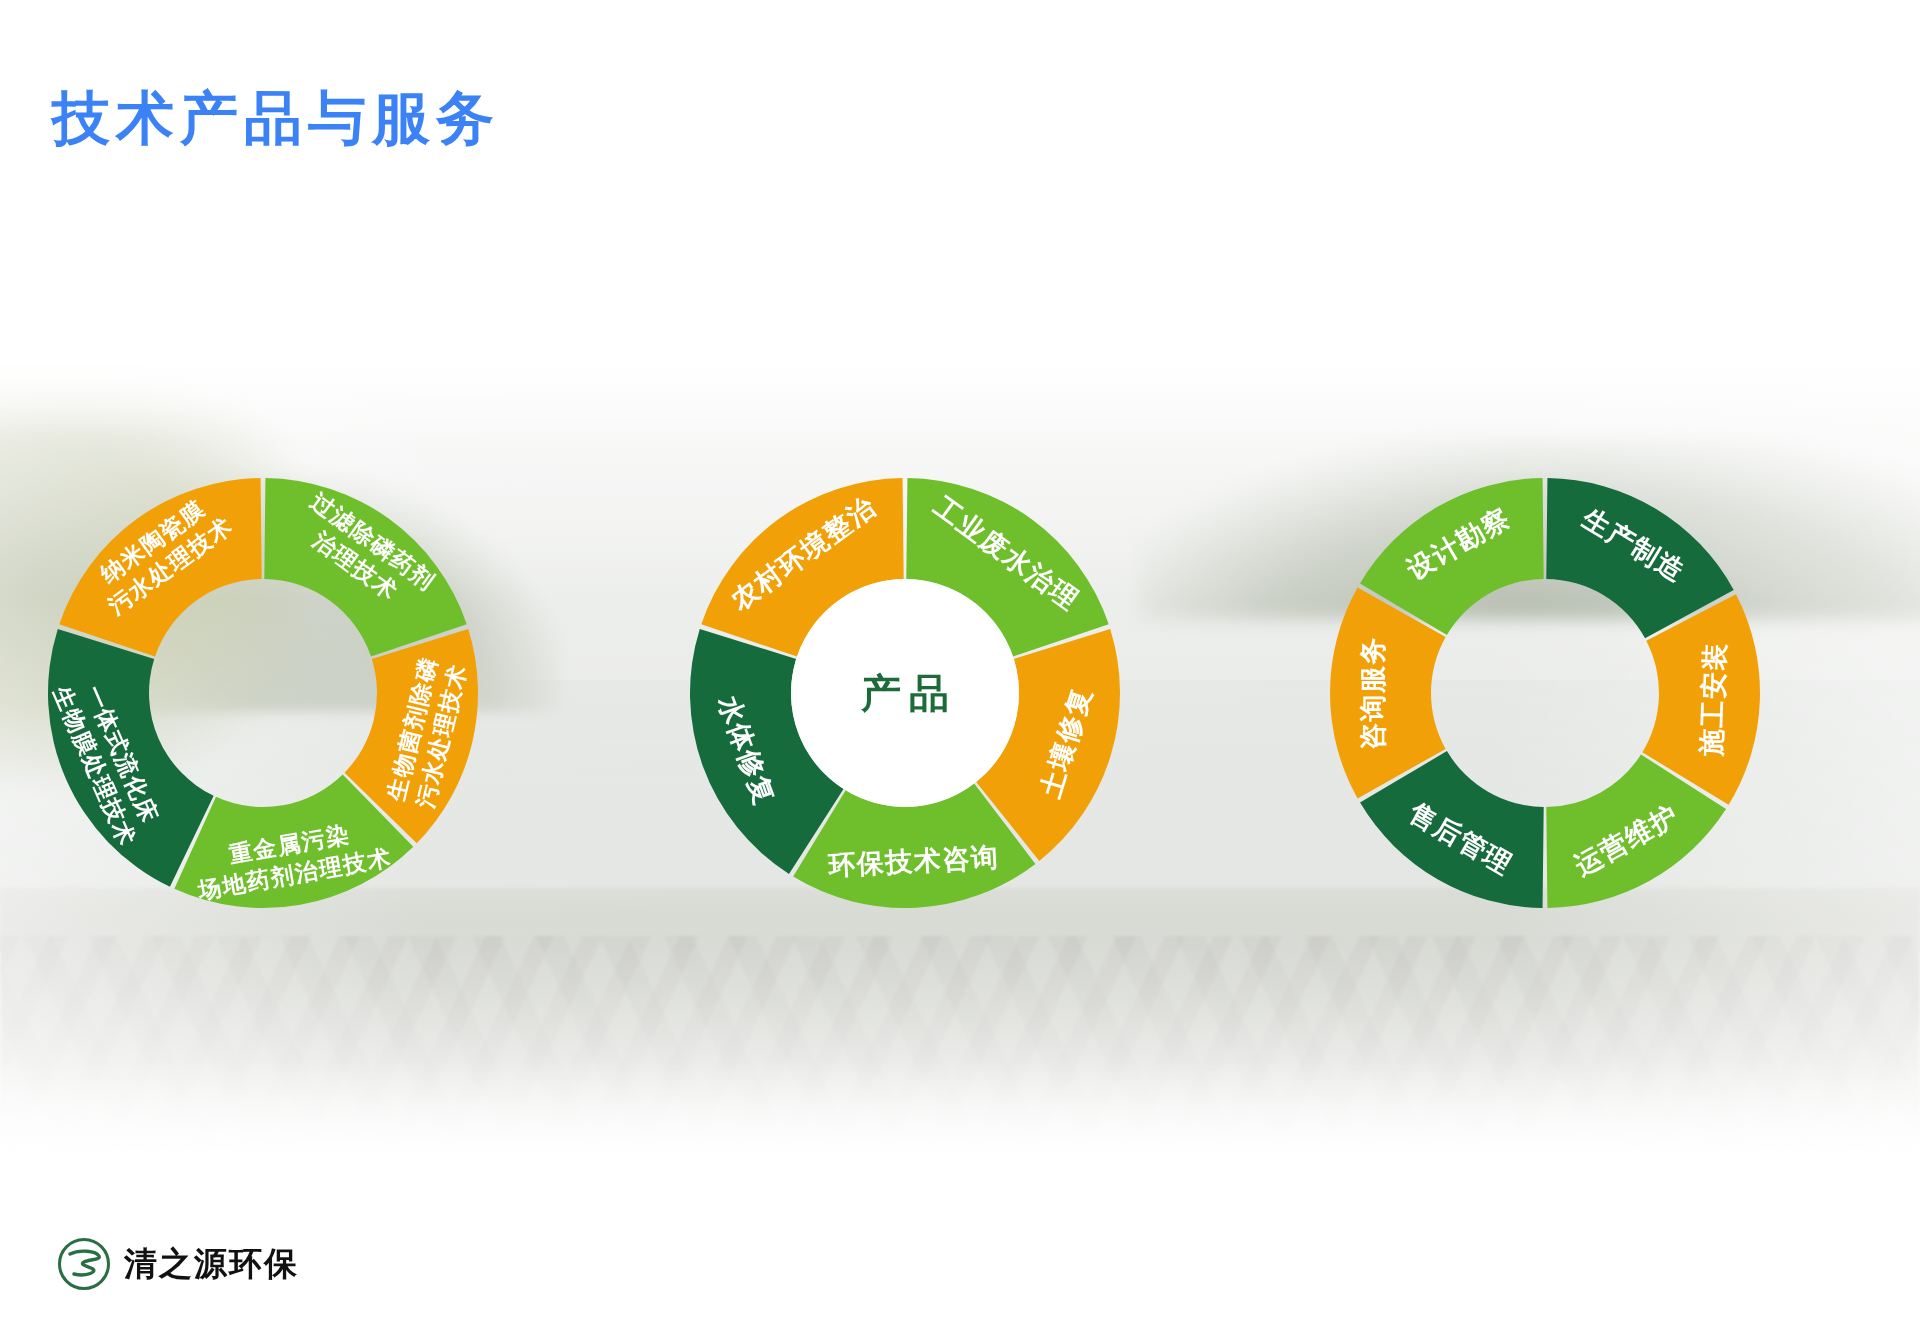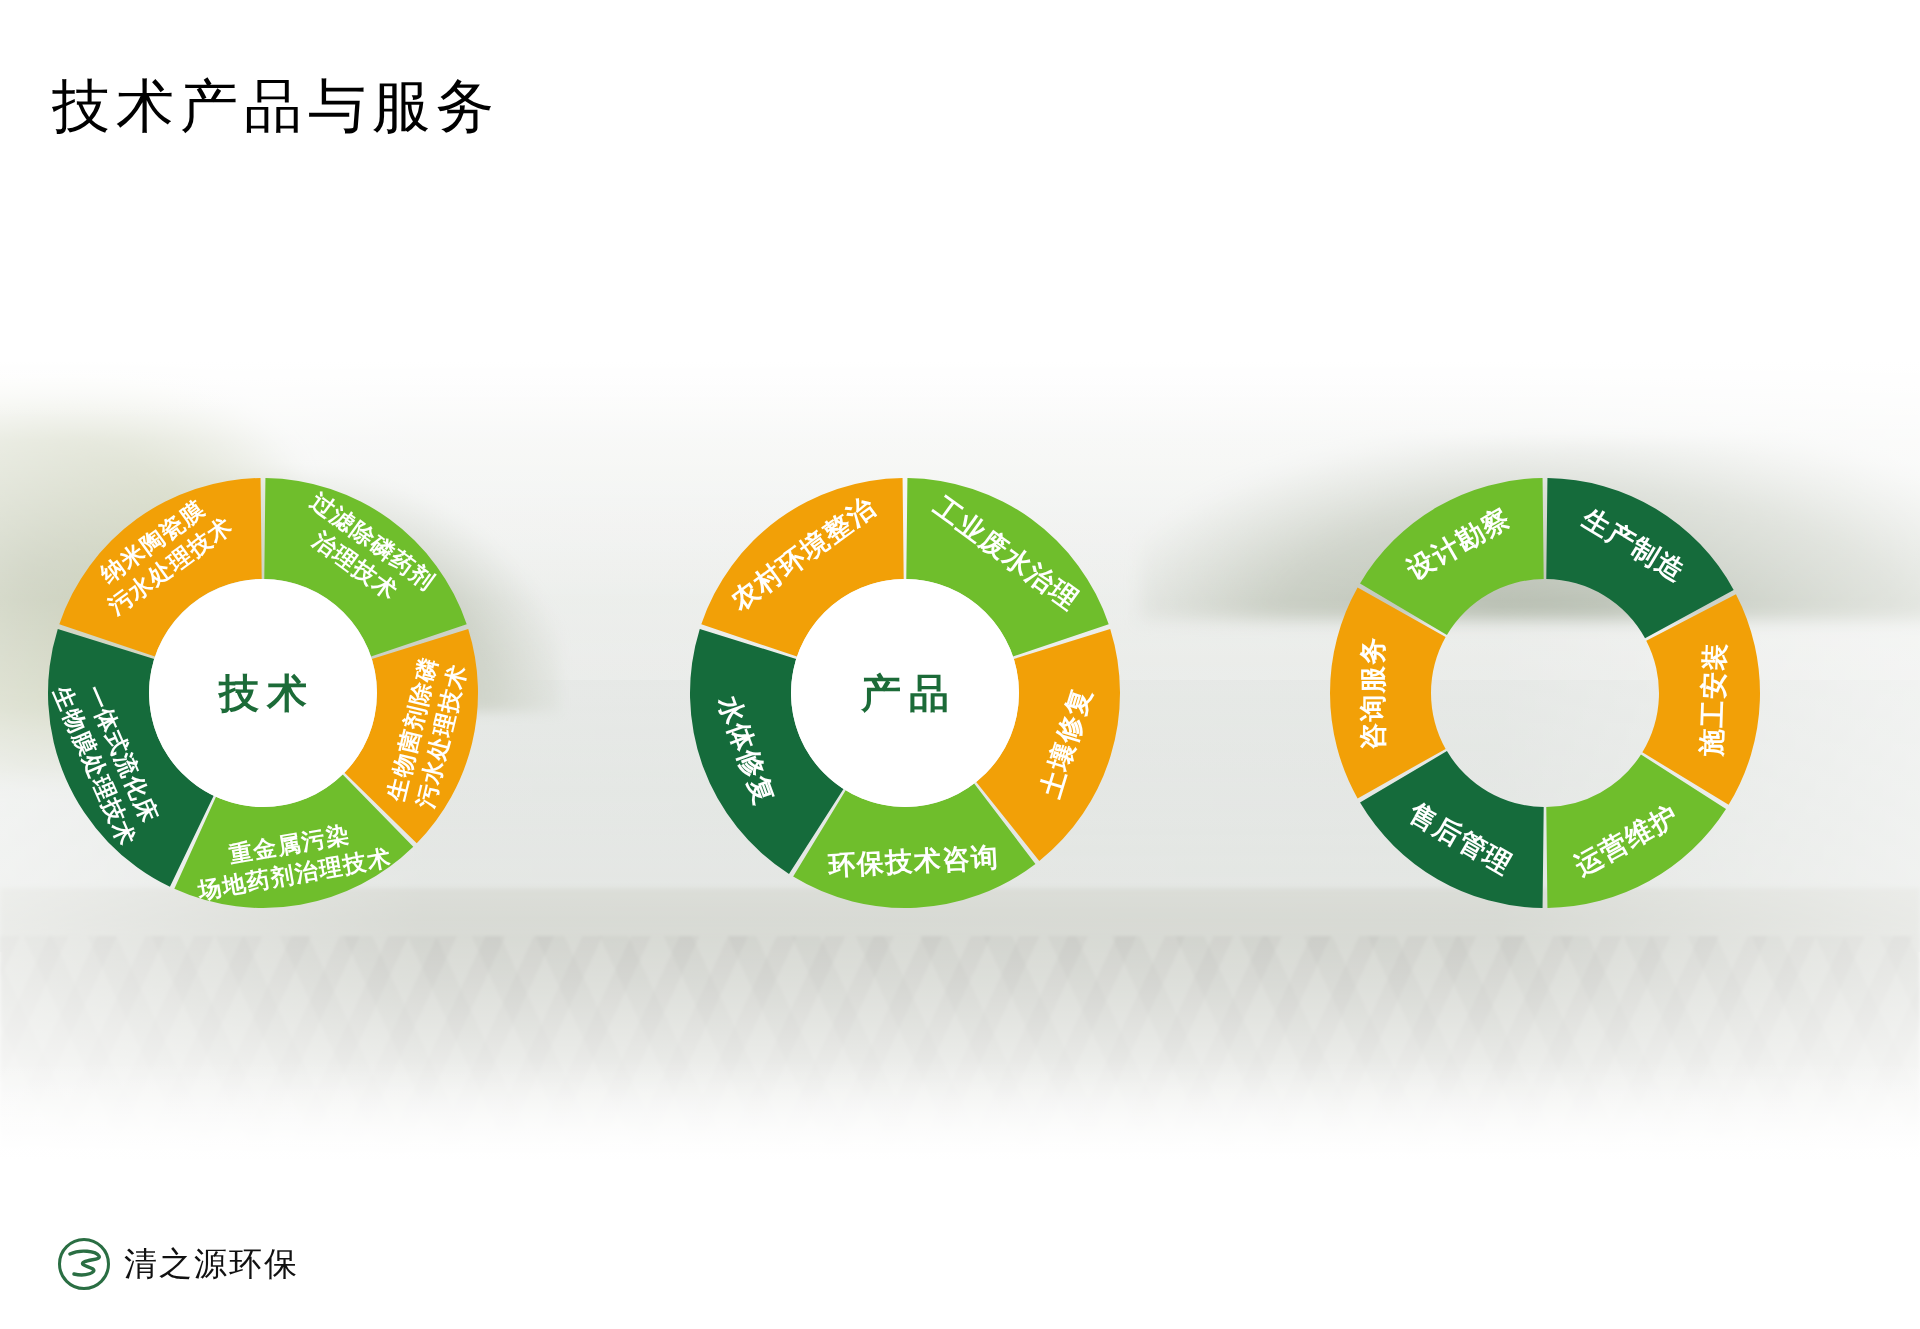--- a/index.html
+++ b/index.html
@@ -81,24 +81,24 @@
   }
   .bg-bottom-fade {
     position: absolute; left: 0; top: 1060px; width: 1920px; height: 200px;
     background: linear-gradient(to bottom, rgba(255,255,255,0) 0%, #ffffff 75%);
   }
 
   
   .page-title {
     position: absolute;
     left: 52px;
-    top: 74px;
+    top: 86px;
     font-size: 58px;
-    font-weight: normal;
-    color: #000000;
+    font-weight: bold;
+    color: #3b82f6;
     letter-spacing: 6px;
     line-height: 1.1;
     white-space: nowrap;
   }
 
   
   .wheel {
     position: absolute;
     width: 430px;
     height: 430px;
@@ -146,21 +146,21 @@
     border-radius: 50%;
     position: relative;
   }
   .footer-logo .mark .swoosh {
     position: absolute;
     left: 5px; top: 6px;
     width: 38px; height: 34px;
   }
   .footer-logo .brand {
     font-size: 33px;
-    font-weight: normal;
+    font-weight: bold;
     color: #111111;
     letter-spacing: 2px;
     white-space: nowrap;
   }
 </style>
 </head>
 <body>
 
 <div class="bg-photo">
   <div class="sky"></div>
@@ -198,23 +198,20 @@
       <g transform="translate(58.64125731733637 282.9867162517545) rotate(426.5)">
         <text class="seg-text" x="0" y="-15" font-size="23" fill="#ffffff" letter-spacing="1.5">一体式流化床</text>
         <text class="seg-text" x="0" y="15" font-size="23" fill="#ffffff" letter-spacing="1.5">生物膜处理技术</text>
       </g>
       <path d="M 11.28971349914903 146.245951582898 A 215 215 0 0 1 212.56095468899488 0.01383519405055722 L 213.70673876532751 101.00733587033378 A 114 114 0 0 0 106.98617366931623 178.54436502535054 Z" fill="#f2a007"></path>
       <g transform="translate(114.7826144841333 77.06260245907148) rotate(324)">
         <text class="seg-text" x="0" y="-15" font-size="23" fill="#ffffff" letter-spacing="1.5">纳米陶瓷膜</text>
         <text class="seg-text" x="0" y="15" font-size="23" fill="#ffffff" letter-spacing="1.5">污水处理技术</text>
       </g>
     </svg>
-  <div class="hub">
-    <span class="hub-label">技术</span>
-  </div>
 </div>
 
 <div class="wheel" id="wheel-1" style="left:690px; top:478px;">
   <svg viewBox="0 0 430 430">
       <path d="M 217.4390453110051 0.01383519405055722 A 215 215 0 0 1 418.710286500851 146.24595158289787 L 323.01382633068374 178.5443650253505 A 114 114 0 0 0 216.29326123467246 101.00733587033378 Z" fill="#6fbe2c"></path>
       <g transform="translate(315.2173855158667 77.06260245907146) rotate(36)">
         <text class="seg-text" x="0" y="0" font-size="27" fill="#ffffff" letter-spacing="1.5">工业废水治理</text>
       </g>
       <path d="M 420.2176994031531 150.8852914560389 A 215 215 0 0 1 349.28069333264204 382.9097835091957 L 286.19999553451714 304.0312340467363 A 114 114 0 0 0 323.813105730044 181.00429407436482 Z" fill="#f2a007"></path>
       <g transform="translate(378.04996089169754 264.8493756552266) rotate(287)">

